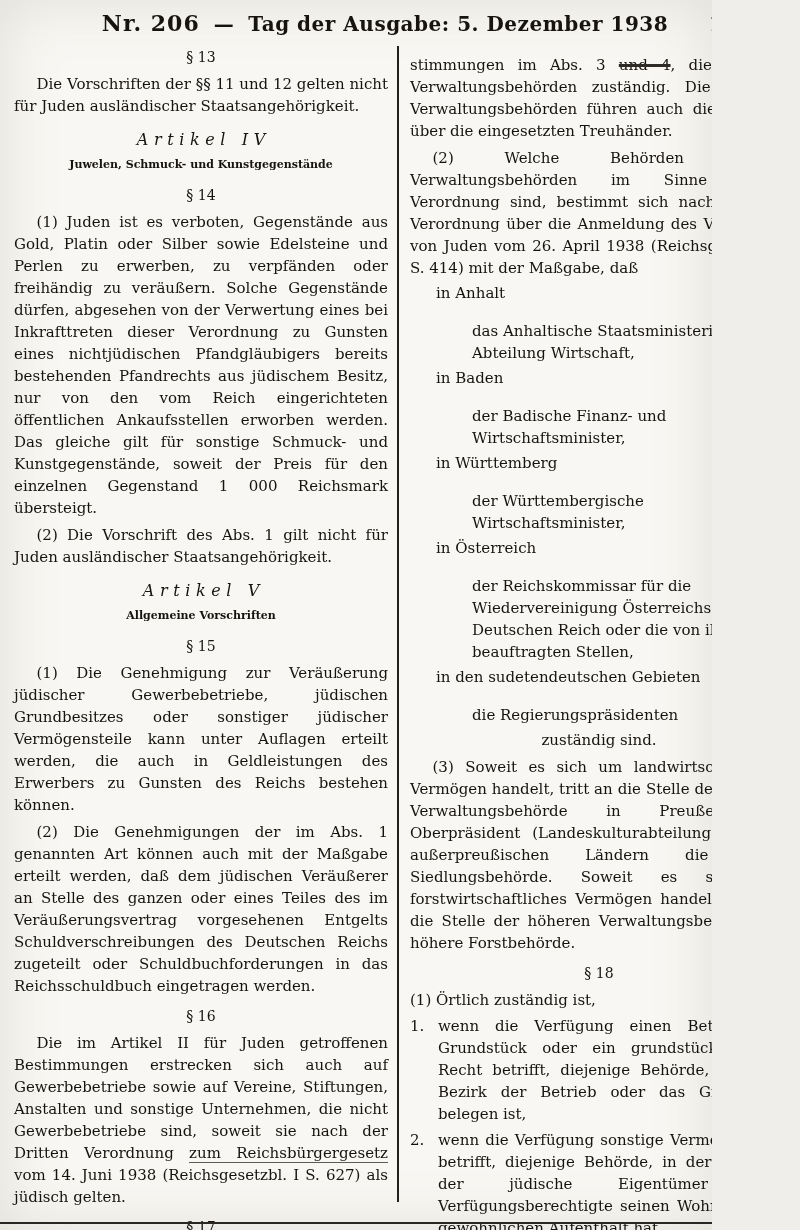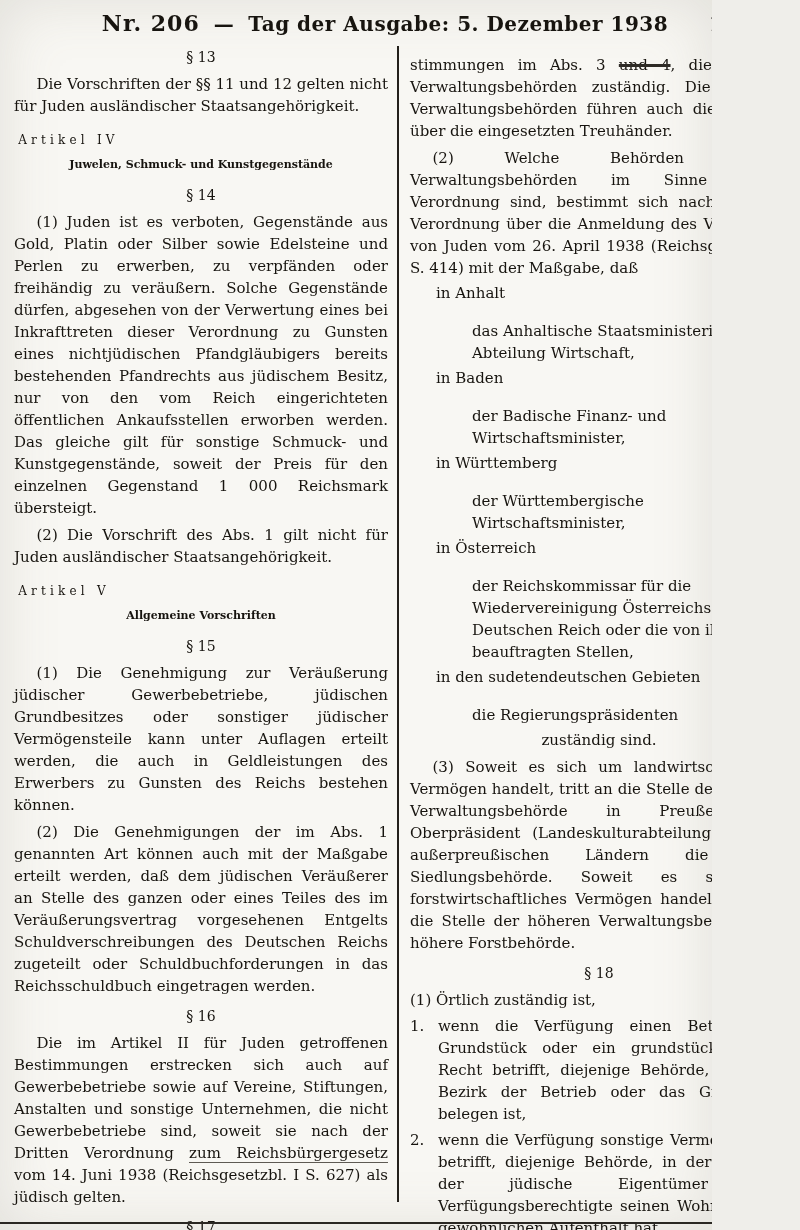--- a/index.html
+++ b/index.html
@@ -33,22 +33,22 @@
     position:absolute;top:44px;
     font-size:15px;line-height:22px;text-align:justify;
     text-justify:inter-word;
   }
   .col-left{left:14px;width:374px;}
   .col-right{left:410px;width:378px;}
   
   .sec{text-align:center;font-size:14px;margin:8px 0 3px;text-indent:0;}
   .sec.first{margin-top:2px;}
   .artikel{
-    font-size:12px;letter-spacing:.35em;
-    margin:12px 0 3px;text-indent:.35em;
+    text-align:center;font-size:16px;letter-spacing:.35em;
+    margin:12px 0 3px;text-indent:.35em;font-style:italic;
   }
   .subject{text-align:center;font-weight:bold;font-size:11px;margin:3px 0;text-indent:0;}
   p.para{margin:5px 0 0;text-indent:1.5em;}
   p.para.cont{text-indent:0;margin-top:10px;}
   p.para.flush{text-indent:0;}
   .ind1{padding-left:26px;text-align:left;margin-top:3px;}
   .ind2{padding-left:62px;text-align:left;margin-top:16px;}
   .close-line{margin-top:3px;text-align:center;}
   .li{display:flex;margin-top:4px;}
   .li-num{flex:none;width:22px;text-align:left;padding-right:6px;}

